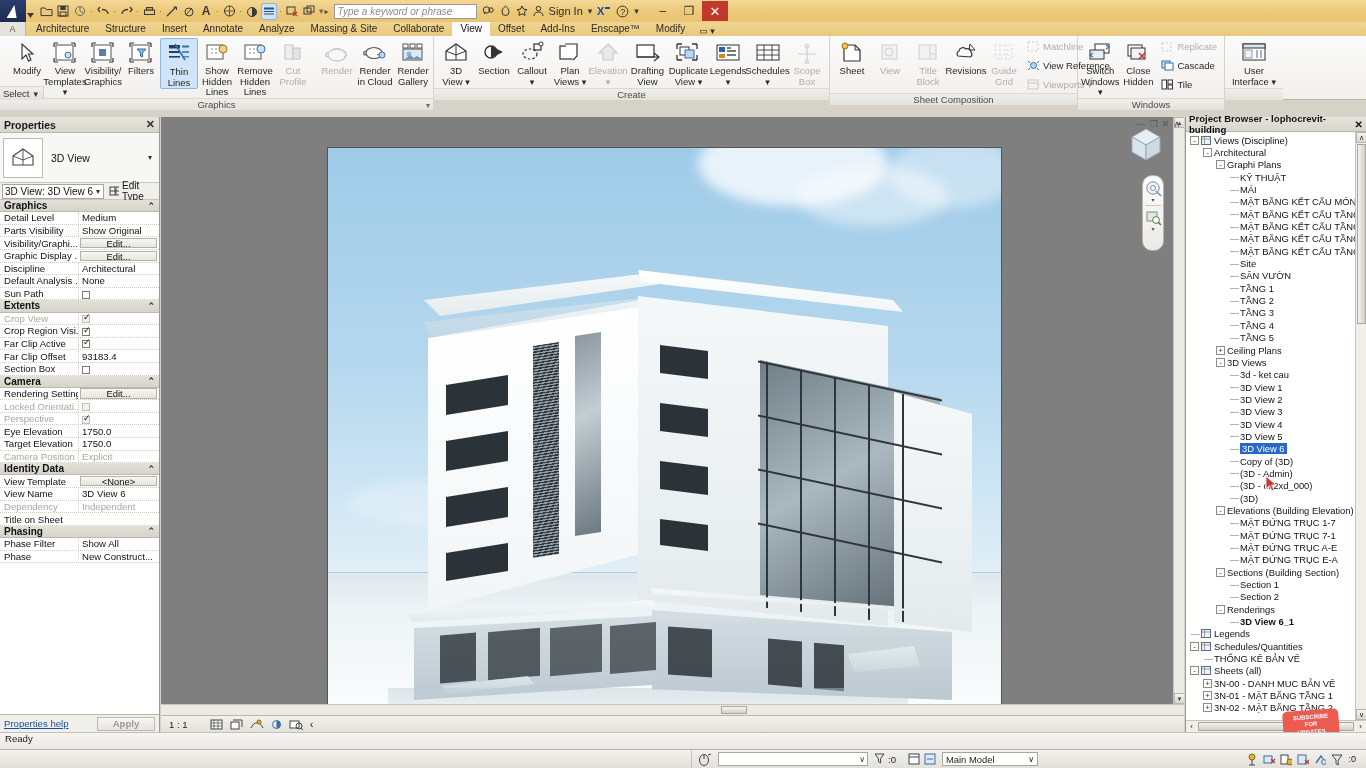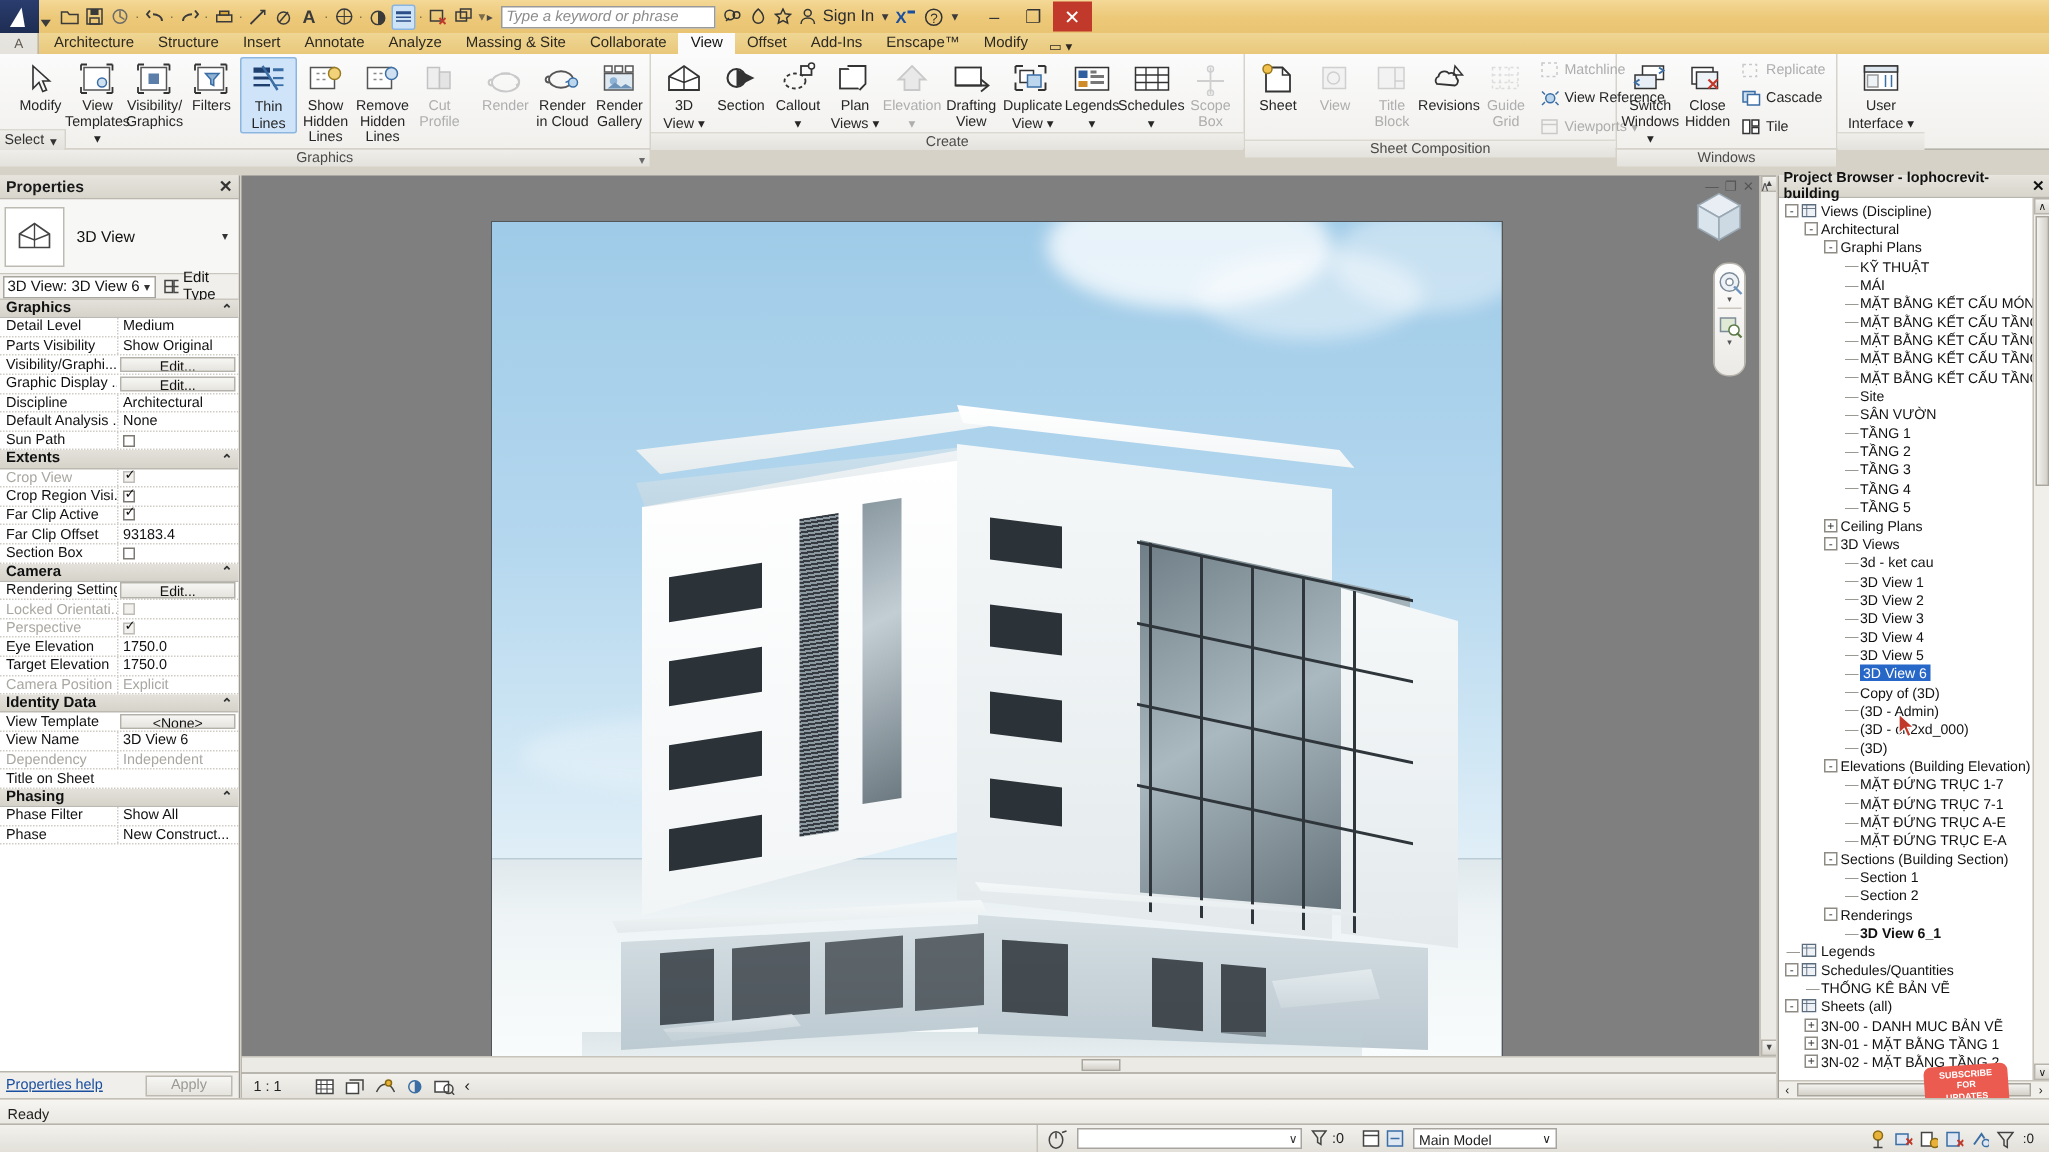--- a/index.html
+++ b/index.html
@@ -168,21 +168,21 @@
   .cbx.on::after { content:"✓"; position:absolute; left:0px; top:-4px; font-size:9px; color:#111;}
   .cbx.dim { border-color:#bfbdb7; background:#f2f1ee;}
   .props-foot {
     height:18px; border-top:1px solid #b9b6ae; background:#f0efeb;
     display:flex; align-items:center; padding:0 4px; gap:6px;
   }
   .props-foot .help { color:#1a4fa0; text-decoration:underline; font-size:9.6px;}
   .props-foot .apply {
     margin-left:auto; width:58px; height:14px; font-size:9.6px; color:#9b9994;
     background:linear-gradient(#f6f6f4,#e6e4de); border:1px solid #bdbab2;
-    display:flex;align-items:center;justify-content:center;
+    display:flex;align-items:center;justify-content:center;font-weight:bold;
   }
 
   
   .canvas {
     position:absolute; left:161px; top:117px; width:1023px; height:615px;
     background:#7f7f7f; overflow:hidden;
   }
   .view-toolbar {
     position:absolute; right:4px; top:2px; display:flex; align-items:center; gap:4px;
     font-size:9px; color:#555; z-index:6;
@@ -287,21 +287,21 @@
   .sb-input { width:150px; height:14px; background:#fff; border:1px solid #a8a5a0;
     display:flex; align-items:center; padding:0 2px;}
   .sb-input .cc { margin-left:auto; font-size:8px; color:#333;}
   .sb-combo { width:96px; height:14px; background:#fff; border:1px solid #a8a5a0;
     display:flex; align-items:center; padding:0 3px; font-size:9.4px;}
   .sb-icons { display:flex; align-items:center; gap:5px; }
   .mini { width:12px;height:12px; display:flex; align-items:center; justify-content:center; }
   .ready-strip {
     position:absolute; left:0; top:732px; width:1366px; height:17px;
     background:linear-gradient(#f6f5f2,#eae8e2); border-top:1px solid #c3c0b8;
-    display:flex; align-items:flex-end; padding-left:5px; font-size:9.6px; color:#222;
+    display:flex; align-items:flex-start; padding-left:5px; font-size:9.6px; color:#222;
   }
   .cursor-arrow { position:absolute; left:1264px; top:460px; z-index:20; }
 </style>
 </head>
 <body>
 
 <div class="app">
 
   <div class="titlebar">
     <div class="revit-logo">

